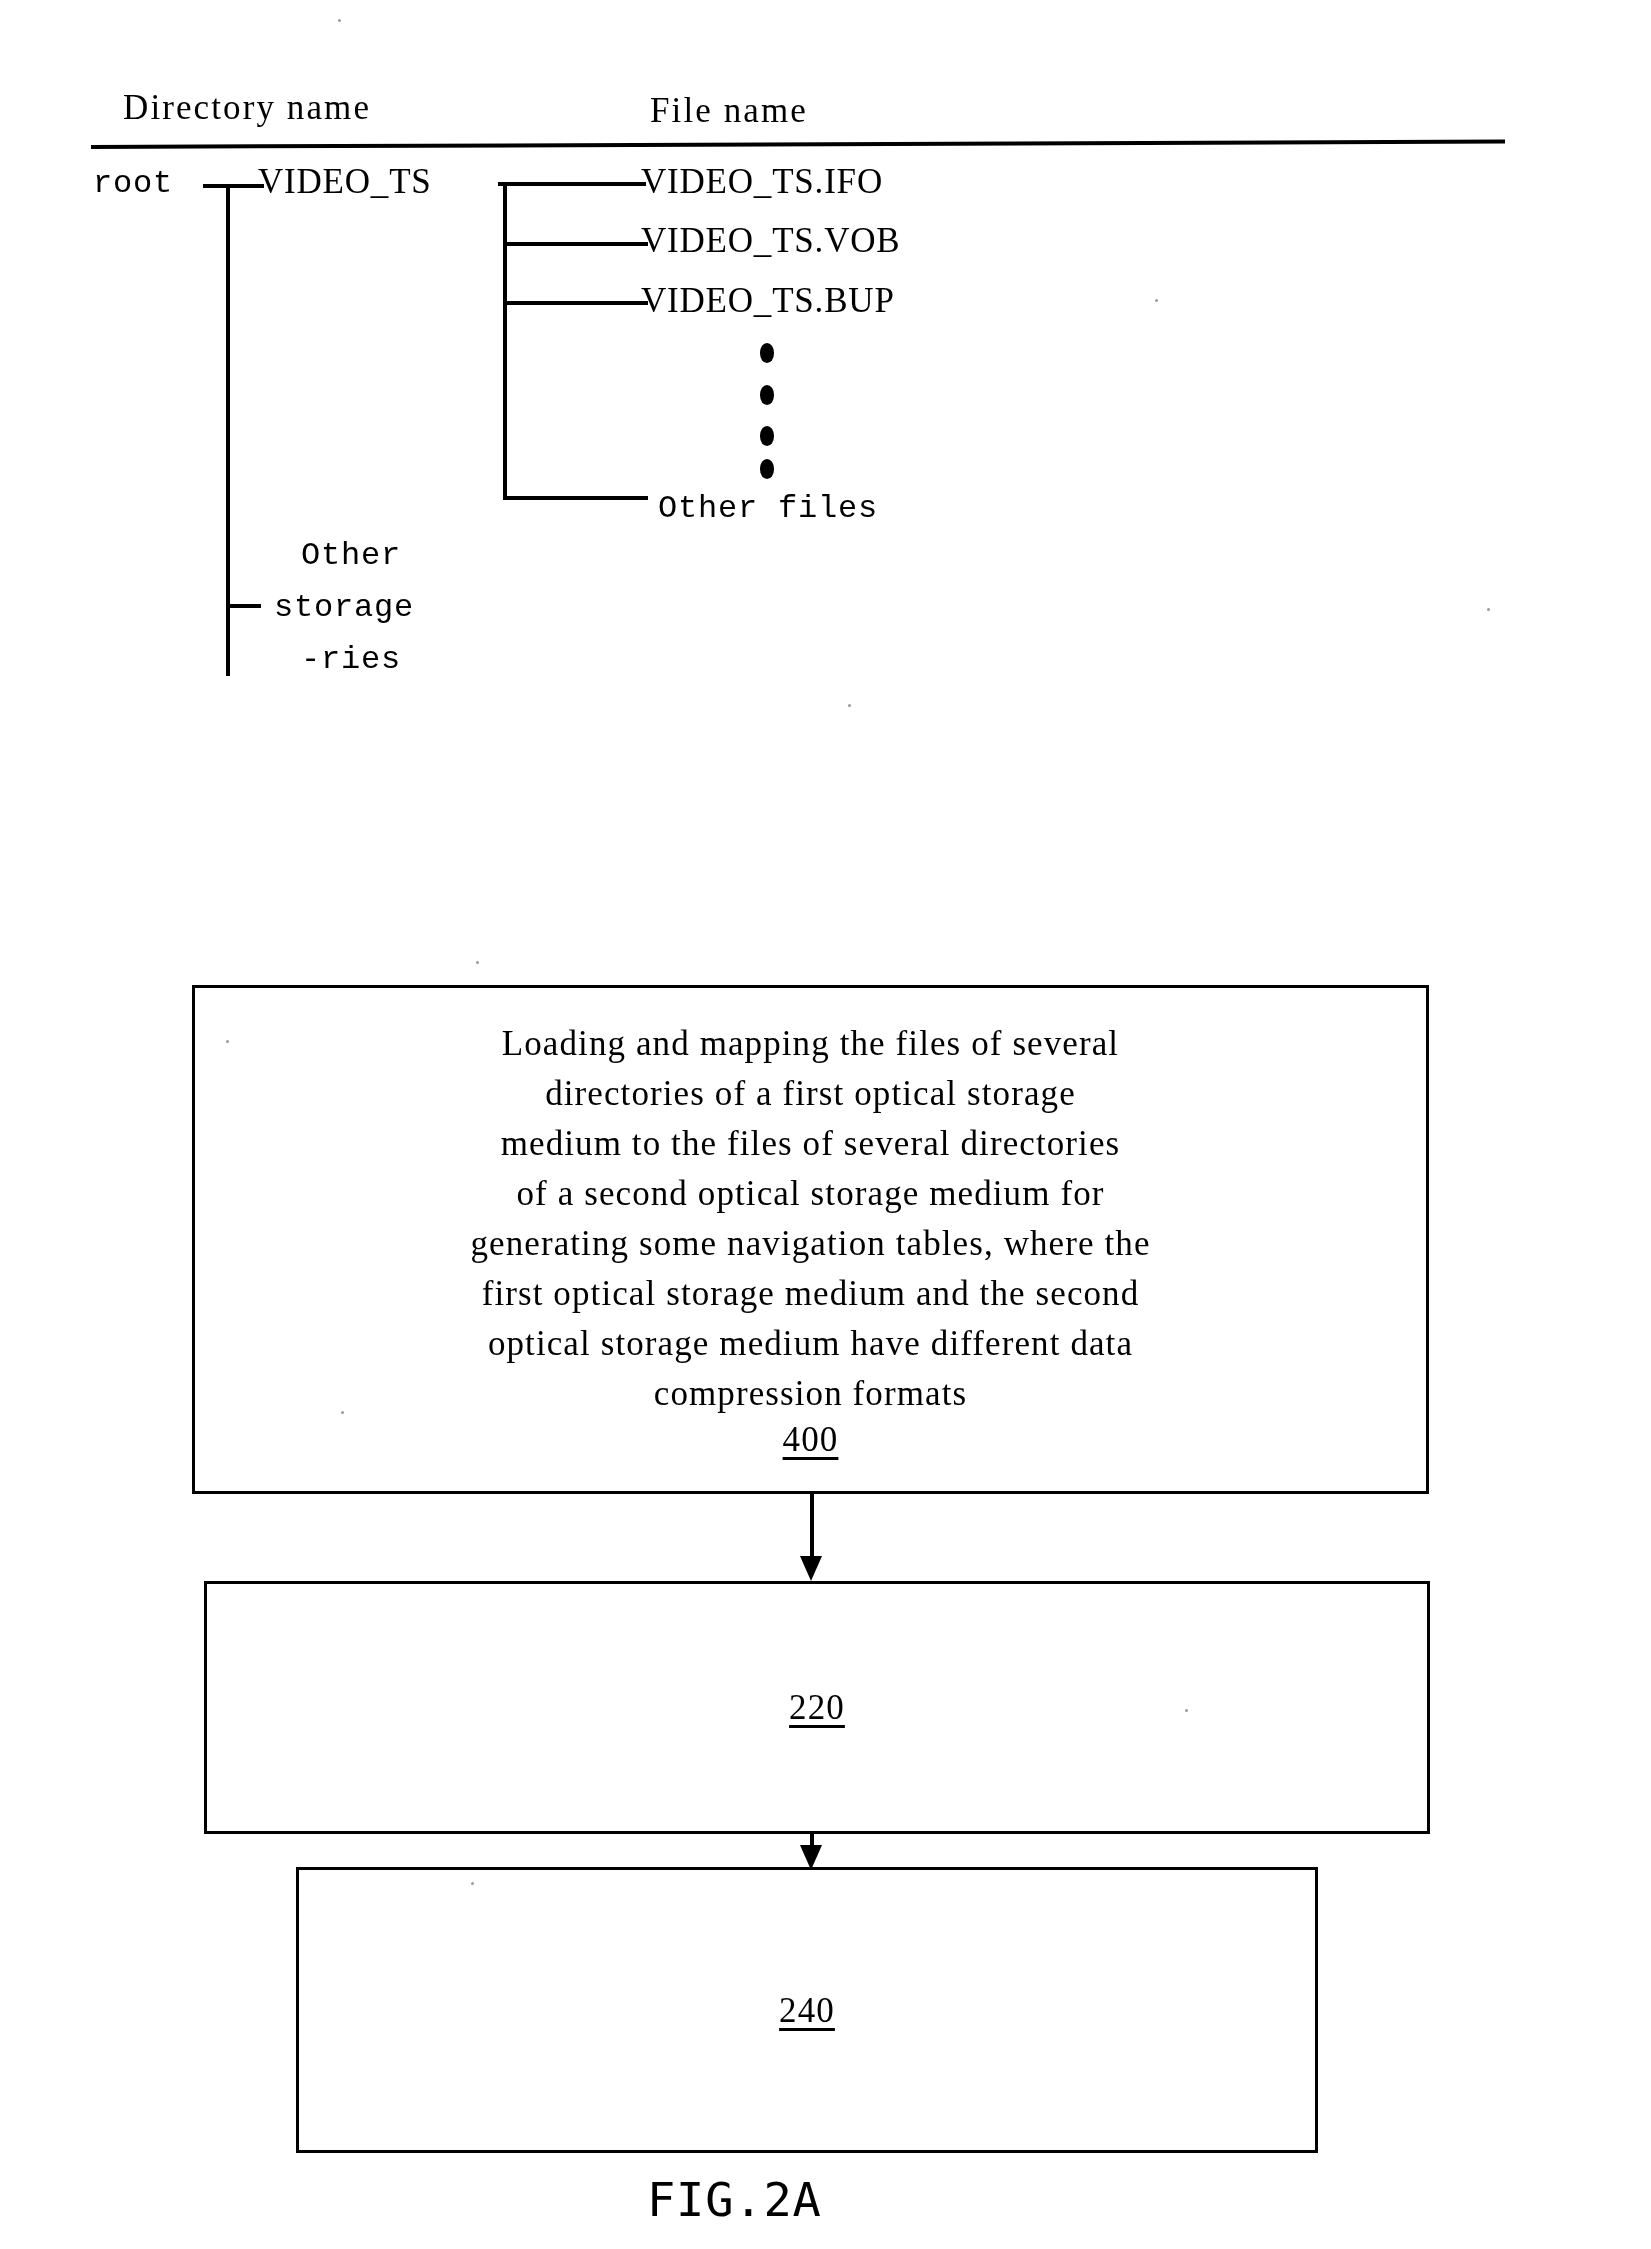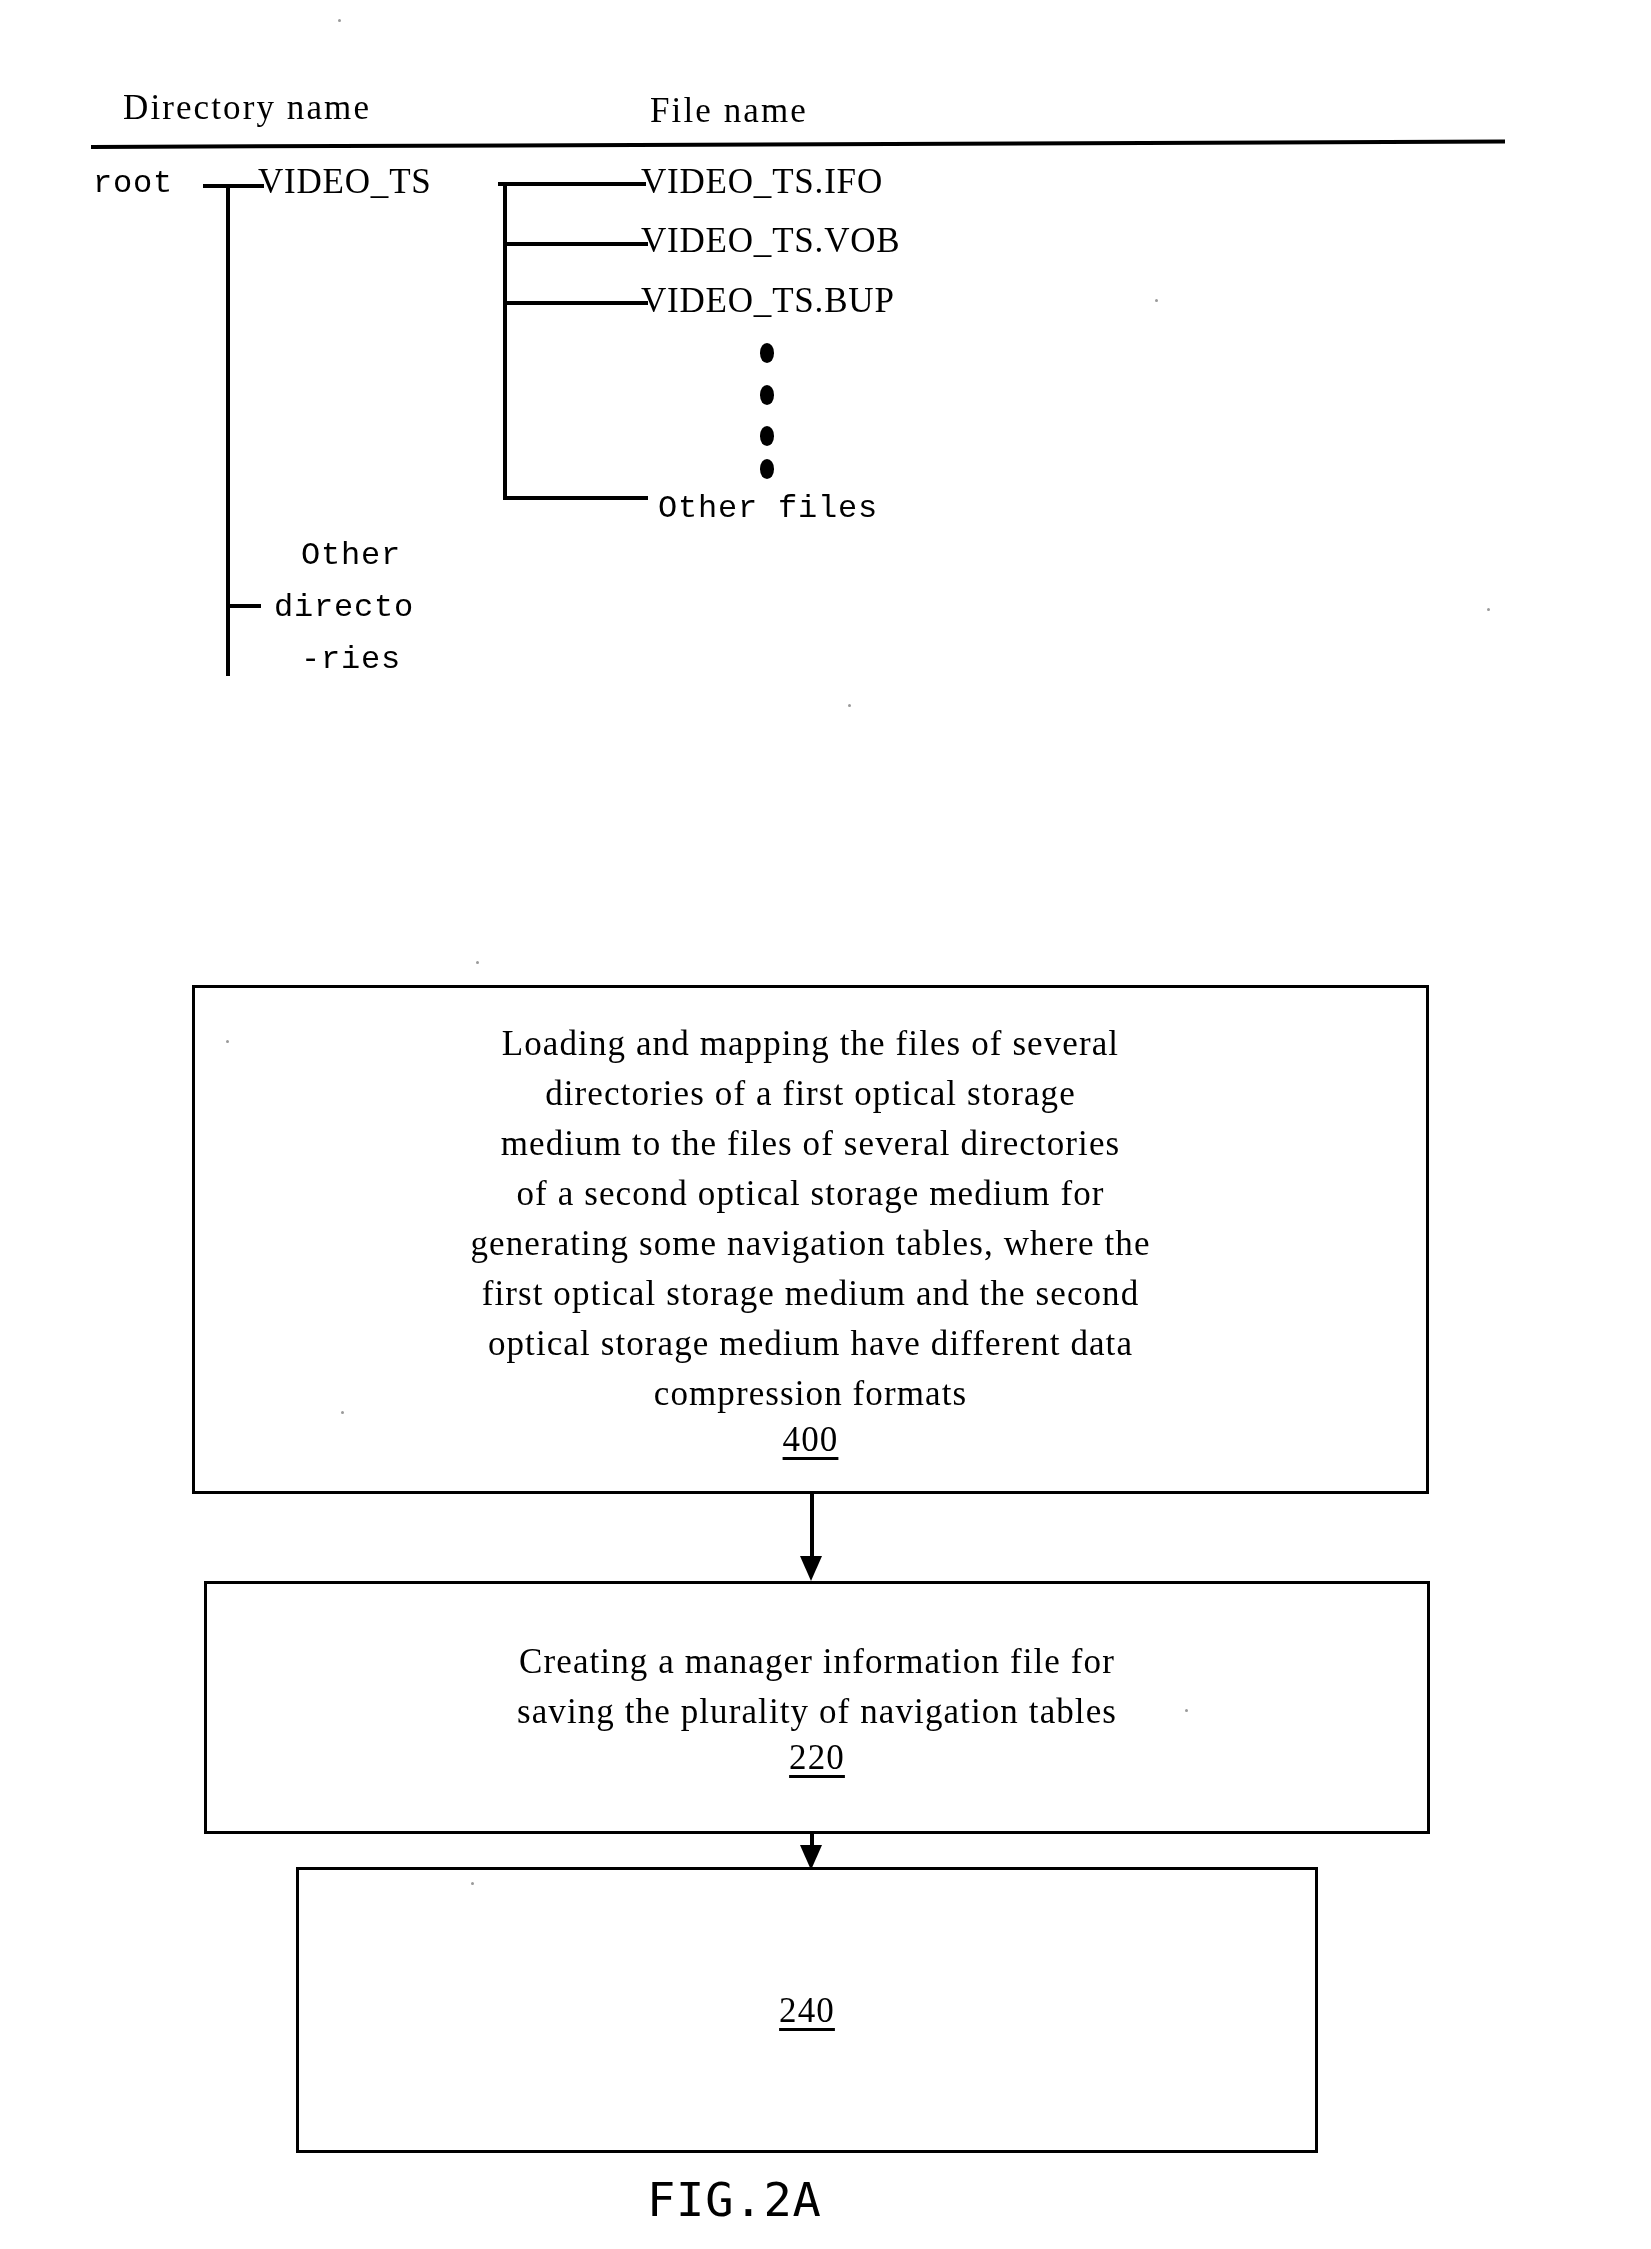--- a/index.html
+++ b/index.html
@@ -197,21 +197,21 @@
 
   <div class="dot" id="d1"></div>
   <div class="dot" id="d2"></div>
   <div class="dot" id="d3"></div>
   <div class="dot" id="d4"></div>
 
   <div class="node-mono" id="n-other-f">Other files</div>
 
   <div class="node-mono" id="n-other-d1">Other</div>
 
-  <div class="node-mono" id="n-other-d2">directo</div>
+  <div class="node-mono" id="n-other-d2">storage</div>
 
   <div class="node-mono" id="n-other-d3">-ries</div>
 
 
   <div class="speck" style="left:338px;  top:18.5px;"></div>
   <div class="speck" style="left:1155px; top:299px;"></div>
   <div class="speck" style="left:848px; top:704px;"></div>
   <div class="speck" style="left:1487px; top:608px;"></div>
 </div>
 
@@ -226,22 +226,20 @@
 first optical storage medium and the second
 optical storage medium have different data
 compression formats</div>
     <div class="fnum">400</div>
   </div>
 
   <div class="arrow-shaft" id="a1-shaft"></div>
   <div class="arrow-head" id="a1-head"></div>
 
   <div class="fbox" id="box-220">
-    <div class="ftext">Creating a manager information file for
-saving the plurality of navigation tables</div>
     <div class="fnum">220</div>
   </div>
 
   <div class="arrow-shaft" id="a2-shaft"></div>
   <div class="arrow-head" id="a2-head"></div>
 
   <div class="fbox" id="box-240">
     <div class="fnum">240</div>
   </div>
 

